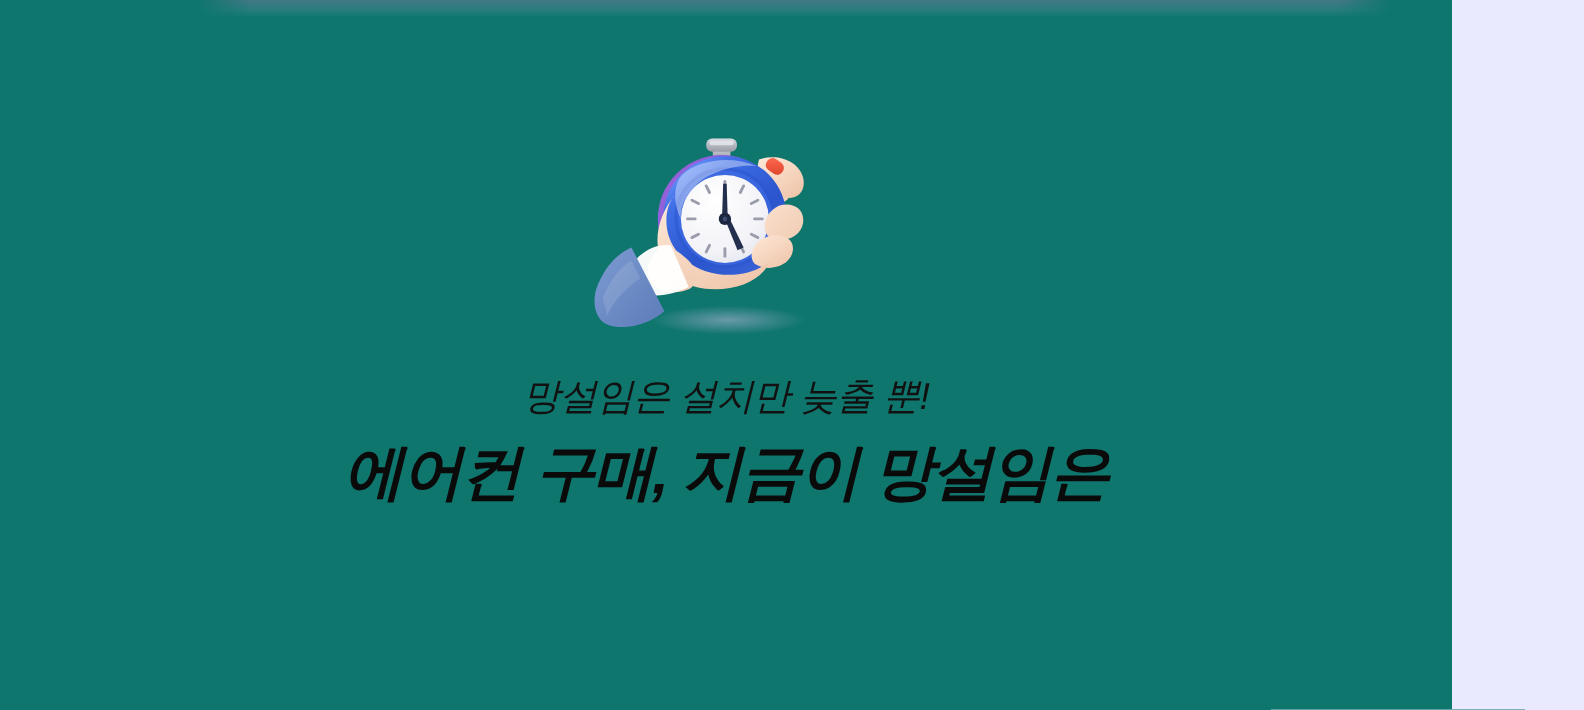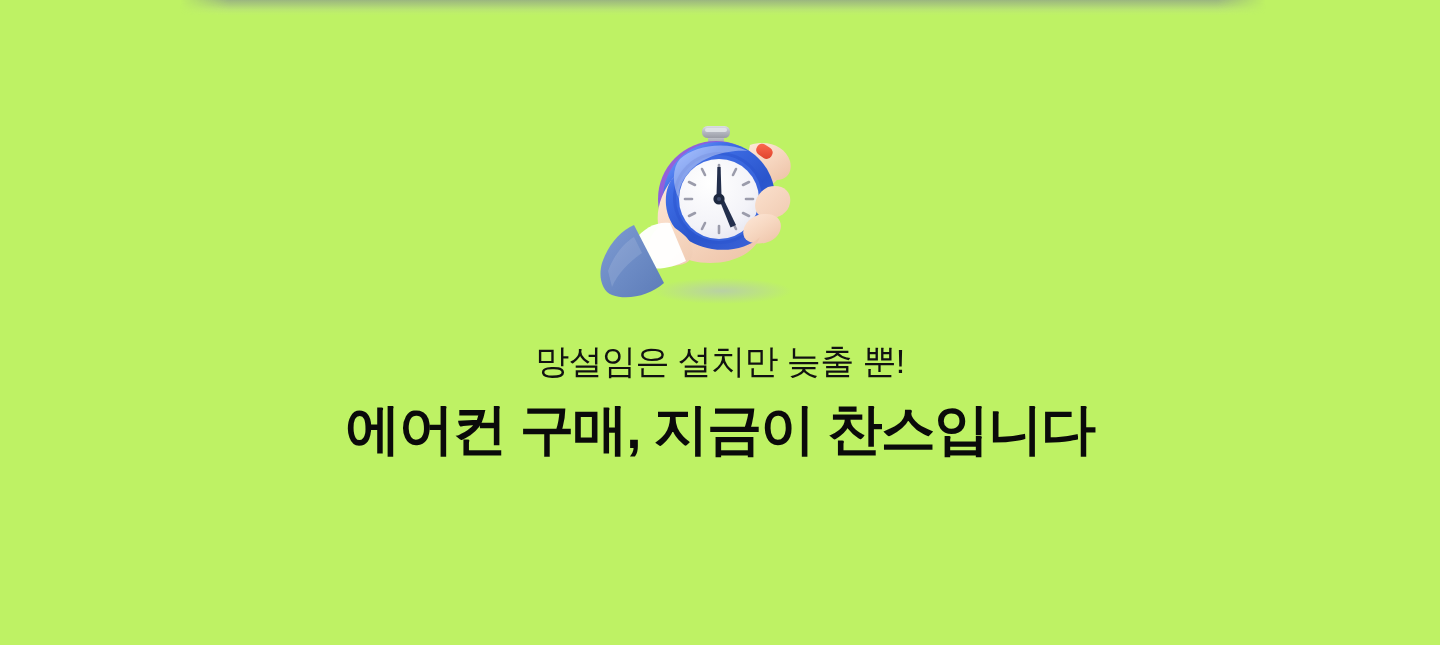--- a/index.html
+++ b/index.html
@@ -14,24 +14,25 @@
   body {
     background: #e9eafd;
     font-family: "Liberation Sans", "DejaVu Sans", sans-serif;
     position: relative;
   }
 
   
   .promo-section {
     position: absolute;
     inset: 0;
-    width: 1440px;
+    width: 1320px;
     height: 645px;
-    background: #bef264;
+    background: #0f766e;
     overflow: hidden;
+    font-style: italic;
   }
 
   
   .top-shadow {
     position: absolute;
     top: 0;
     left: 180px;
     width: 1086px;
     height: 16px;
     pointer-events: none;
@@ -219,16 +220,16 @@
       <path d="M34 120 C44 106 58 100 70 102 L86 140 C74 146 58 150 46 146 Z" fill="#ffffff" opacity="0.96"></path>
 
       <path d="M2 142 C8 124 20 110 34 104 L64 162 C50 174 28 180 12 174
                C2 170 -2 156 2 142 Z" fill="url(#sleeveGrad)"></path>
       <path d="M8 150 C14 134 24 122 34 116 L42 132 C30 140 18 152 12 166 Z" fill="#ffffff" opacity="0.12"></path>
     </svg>
   </div>
 
   <div class="copy-block">
     <p class="promo-subtitle">망설임은 설치만 늦출 뿐!</p>
-    <h1 class="promo-headline">에어컨 구매, 지금이 찬스입니다</h1>
+    <h1 class="promo-headline">에어컨 구매, 지금이 망설임은</h1>
   </div>
 
 </section>
 
 </body></html>

